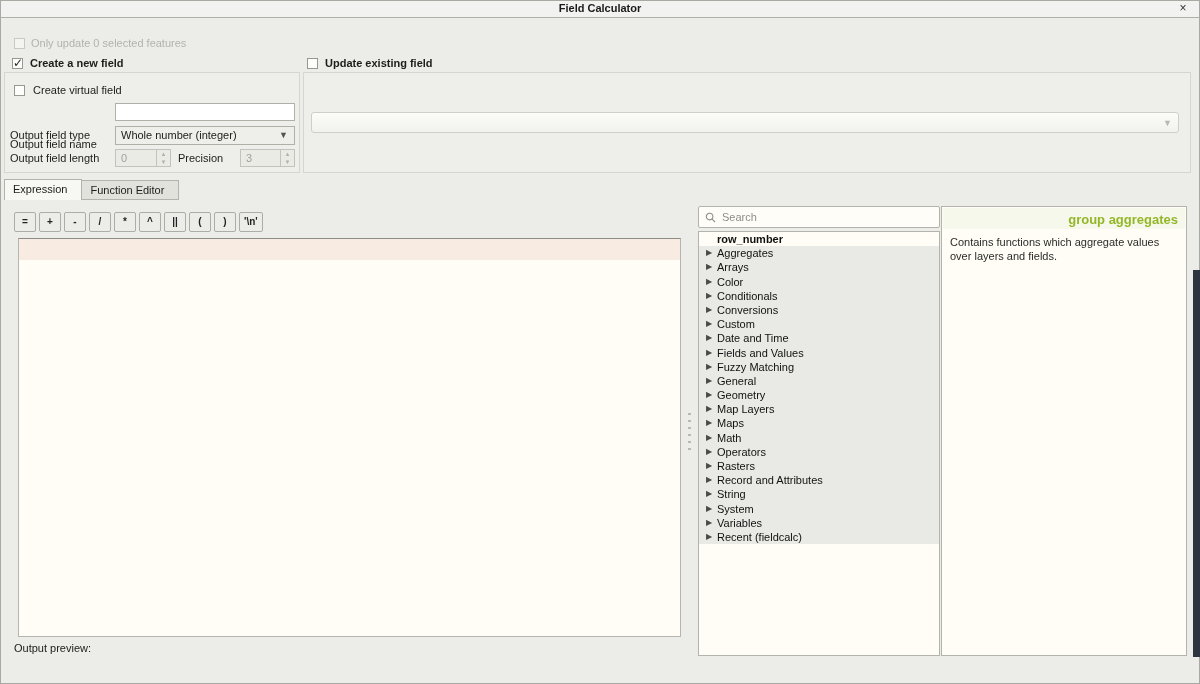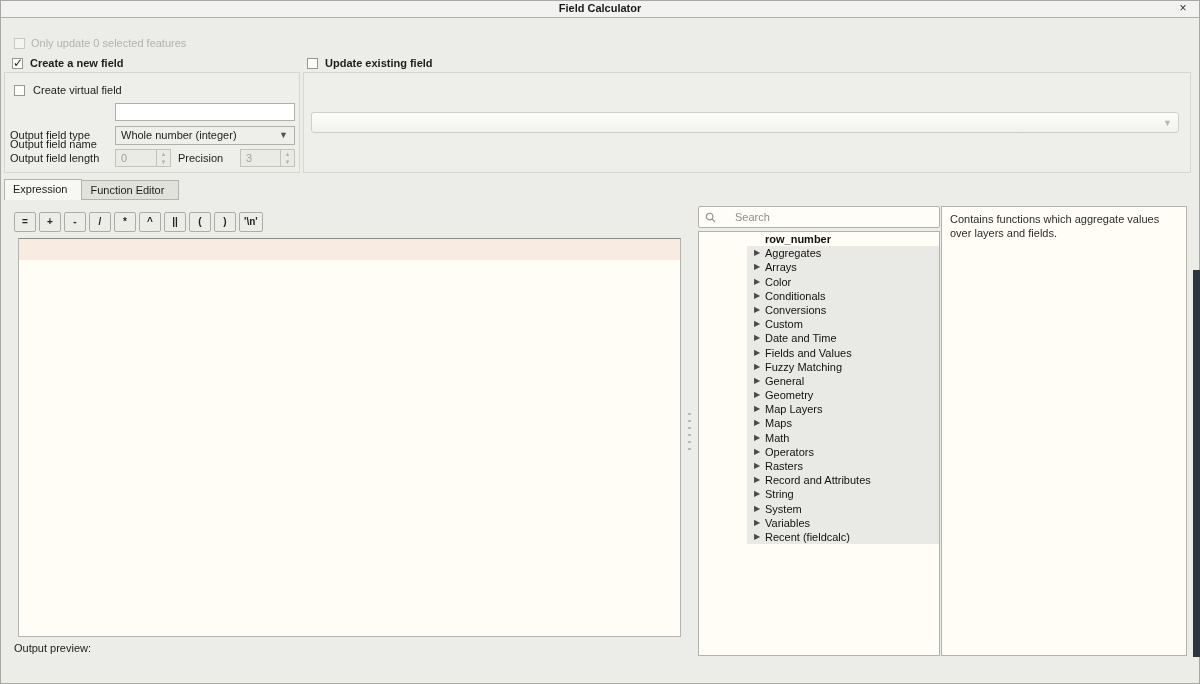--- a/index.html
+++ b/index.html
@@ -71,26 +71,26 @@
 
   
   .splitter{position:absolute;width:3px;background:repeating-linear-gradient(
     to bottom,#b9b9b3 0 2px,transparent 2px 7px);}
   .sp1{left:688px;top:413px;height:38px;}
   .sp2{left:935px;top:424px;height:24px;}
 
   
   .search-box{position:absolute;left:698px;top:206px;width:242px;height:22px;box-sizing:border-box;
     background:#fffdf8;border:1px solid #b3b3ad;border-radius:2px;
-    display:flex;align-items:center;gap:19px;padding:0 6px;}
+    display:flex;align-items:center;gap:6px;padding:0 6px;}
   .search-box .ph{color:#8f8f89;}
   .func-list{position:absolute;left:698px;top:231px;width:242px;height:425px;box-sizing:border-box;
     border:1px solid #b3b3ad;background:#fffdf6;overflow:hidden;}
   .func-row{position:relative;height:14.2px;line-height:14.2px;padding-left:18px;
-    background:#e9e9e5;color:#111;white-space:nowrap;margin-left:48px;}
+    background:#e9e9e5;color:#111;white-space:nowrap;}
   .func-row .tri{position:absolute;left:7px;top:0;font-size:8px;color:#4a4a46;}
   .func-row.selected{background:#fffdf6;font-weight:bold;}
 
   
   .help-panel{position:absolute;left:941px;top:206px;width:246px;height:450px;box-sizing:border-box;
     border:1px solid #b3b3ad;background:#fffdf6;}
   .help-header{margin:1px;height:21px;background:#f6f8eb;text-align:right;
     padding:4px 7px 0 0;box-sizing:border-box;font-weight:bold;font-size:13px;}
   .help-body{padding:5px 8px;color:#2b2b28;line-height:1.28;}
 
@@ -208,18 +208,19 @@
     <div class="func-row"><span class="tri">▶</span>Operators</div>
     <div class="func-row"><span class="tri">▶</span>Rasters</div>
     <div class="func-row"><span class="tri">▶</span>Record and Attributes</div>
     <div class="func-row"><span class="tri">▶</span>String</div>
     <div class="func-row"><span class="tri">▶</span>System</div>
     <div class="func-row"><span class="tri">▶</span>Variables</div>
     <div class="func-row"><span class="tri">▶</span>Recent (fieldcalc)</div>
   </div>
 
 <div class="help-panel">
+  <div class="help-header" style="color: rgb(148, 183, 42);">group aggregates</div>
   <div class="help-body">Contains functions which aggregate values over layers and fields.</div>
 </div>
 
 <div class="output-preview">Output preview:</div>
 
 <div class="edge-strip"></div>
 
 </body></html>

